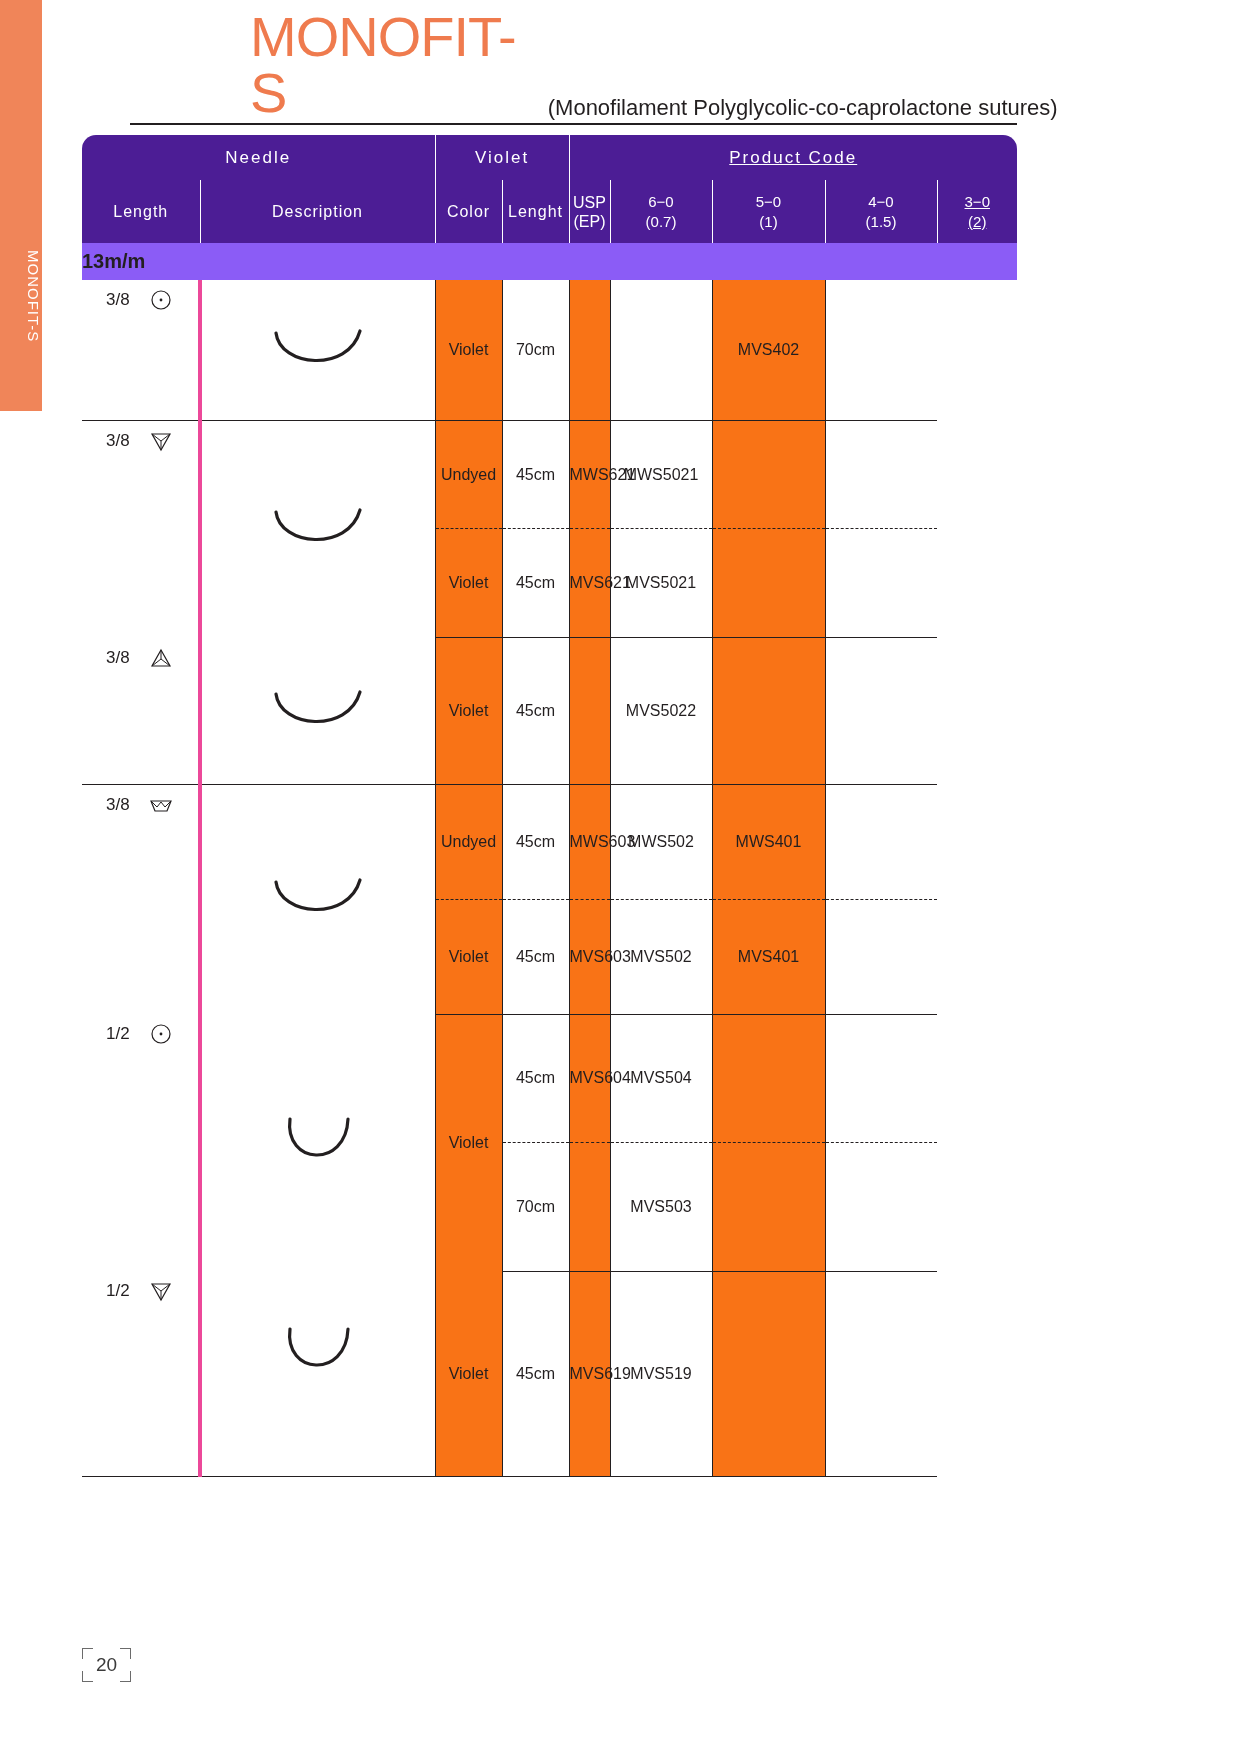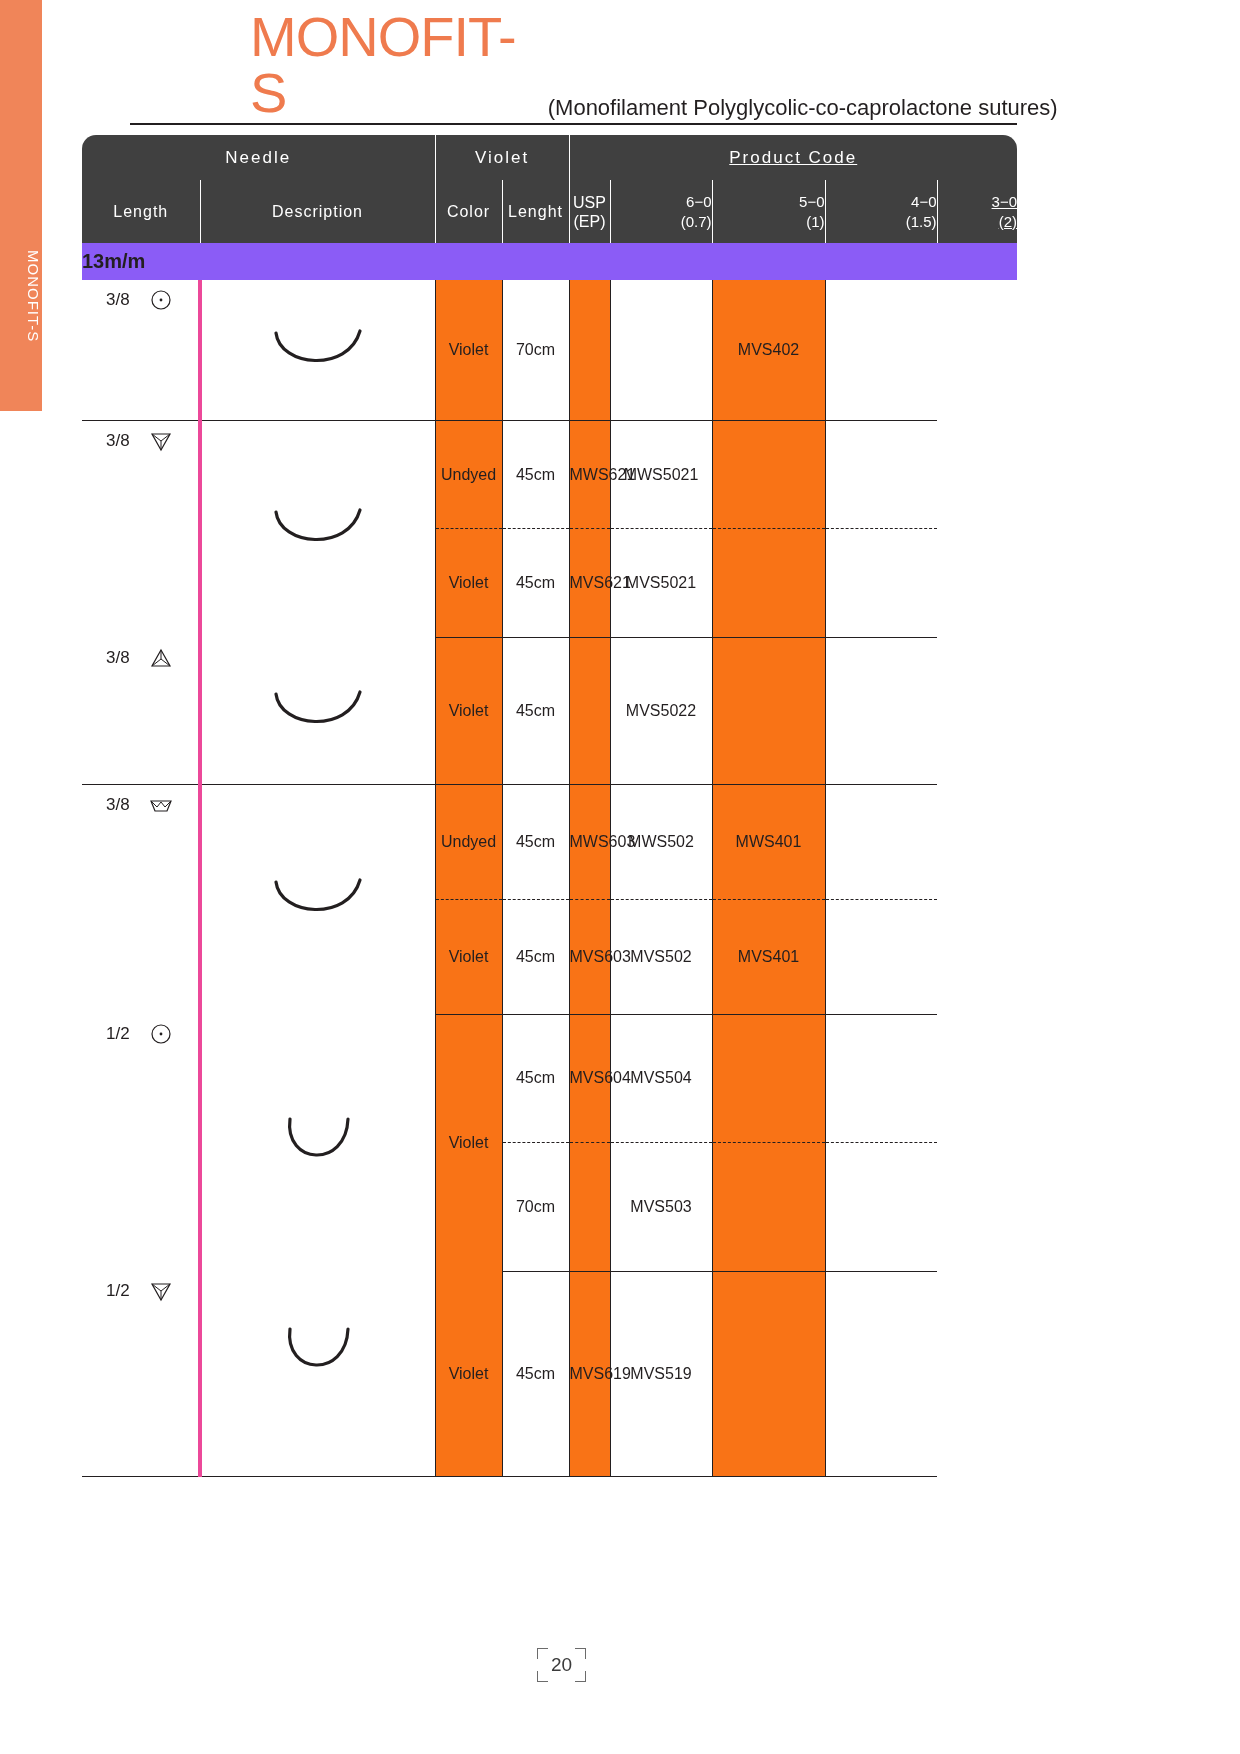--- a/index.html
+++ b/index.html
@@ -55,28 +55,28 @@
   
   table.spec{
     position:absolute;left:0;top:135px;
     width:935px;
     border-collapse:collapse;
     table-layout:fixed;
   }
   table.spec td, table.spec th{ padding:0;margin:0;vertical-align:middle; }
 
   .hdr{
-    background:#404040;color:#ffffff;text-align:center;
+    background:#4c1d95;color:#ffffff;text-align:center;
     font-size:17px;letter-spacing:2px;font-weight:400;
     border-right:1px solid #ffffff;
   }
   .hdr.last{border-right:none;text-decoration:underline;}
   .hdr-top{height:45px;}
   .hdr-bot{height:63px;font-size:16px;letter-spacing:1px;}
-  .hdr-sub2{font-size:15px;letter-spacing:0px;line-height:20px;text-align:right;}
+  .hdr-sub2{font-size:15px;letter-spacing:0px;line-height:20px;}
   .hdr-usp{font-size:16px;letter-spacing:0;line-height:19px;}
   .round-tl{border-top-left-radius:14px;}
   .round-tr{border-top-right-radius:14px;}
 
   .sizeband td{
     background:#8b5cf6;height:37px;
     font-size:20px;font-weight:bold;color:#231f20;
     padding-left:22px;letter-spacing:0px;
   }
 
@@ -102,21 +102,21 @@
     position:absolute;left:66px;top:8px;width:26px;height:24px;
   }
   .arc-wrap{
     position:absolute;left:0;right:0;top:50%;transform:translateY(-50%);
     display:flex;justify-content:center;align-items:center;
   }
   .arc-wrap svg{display:block;}
 
   
   .footer{
-    position:absolute;left:12px;top:1648px;width:935px;text-align:center;
+    position:absolute;left:0;top:1648px;width:935px;text-align:left;
   }
   .pagenum{
     display:inline-block;position:relative;
     font-size:19px;color:#3b3b3b;padding:6px 14px;
     font-family:"Liberation Sans", sans-serif;
   }
   .pagenum span.c{position:absolute;width:10px;height:10px;}
   .pagenum .tl{left:0;top:0;border-left:1.5px solid #6b6b6b;border-top:1.5px solid #6b6b6b;}
   .pagenum .tr{right:0;top:0;border-right:1.5px solid #6b6b6b;border-top:1.5px solid #6b6b6b;}
   .pagenum .bl{left:0;bottom:0;border-left:1.5px solid #6b6b6b;border-bottom:1.5px solid #6b6b6b;}

